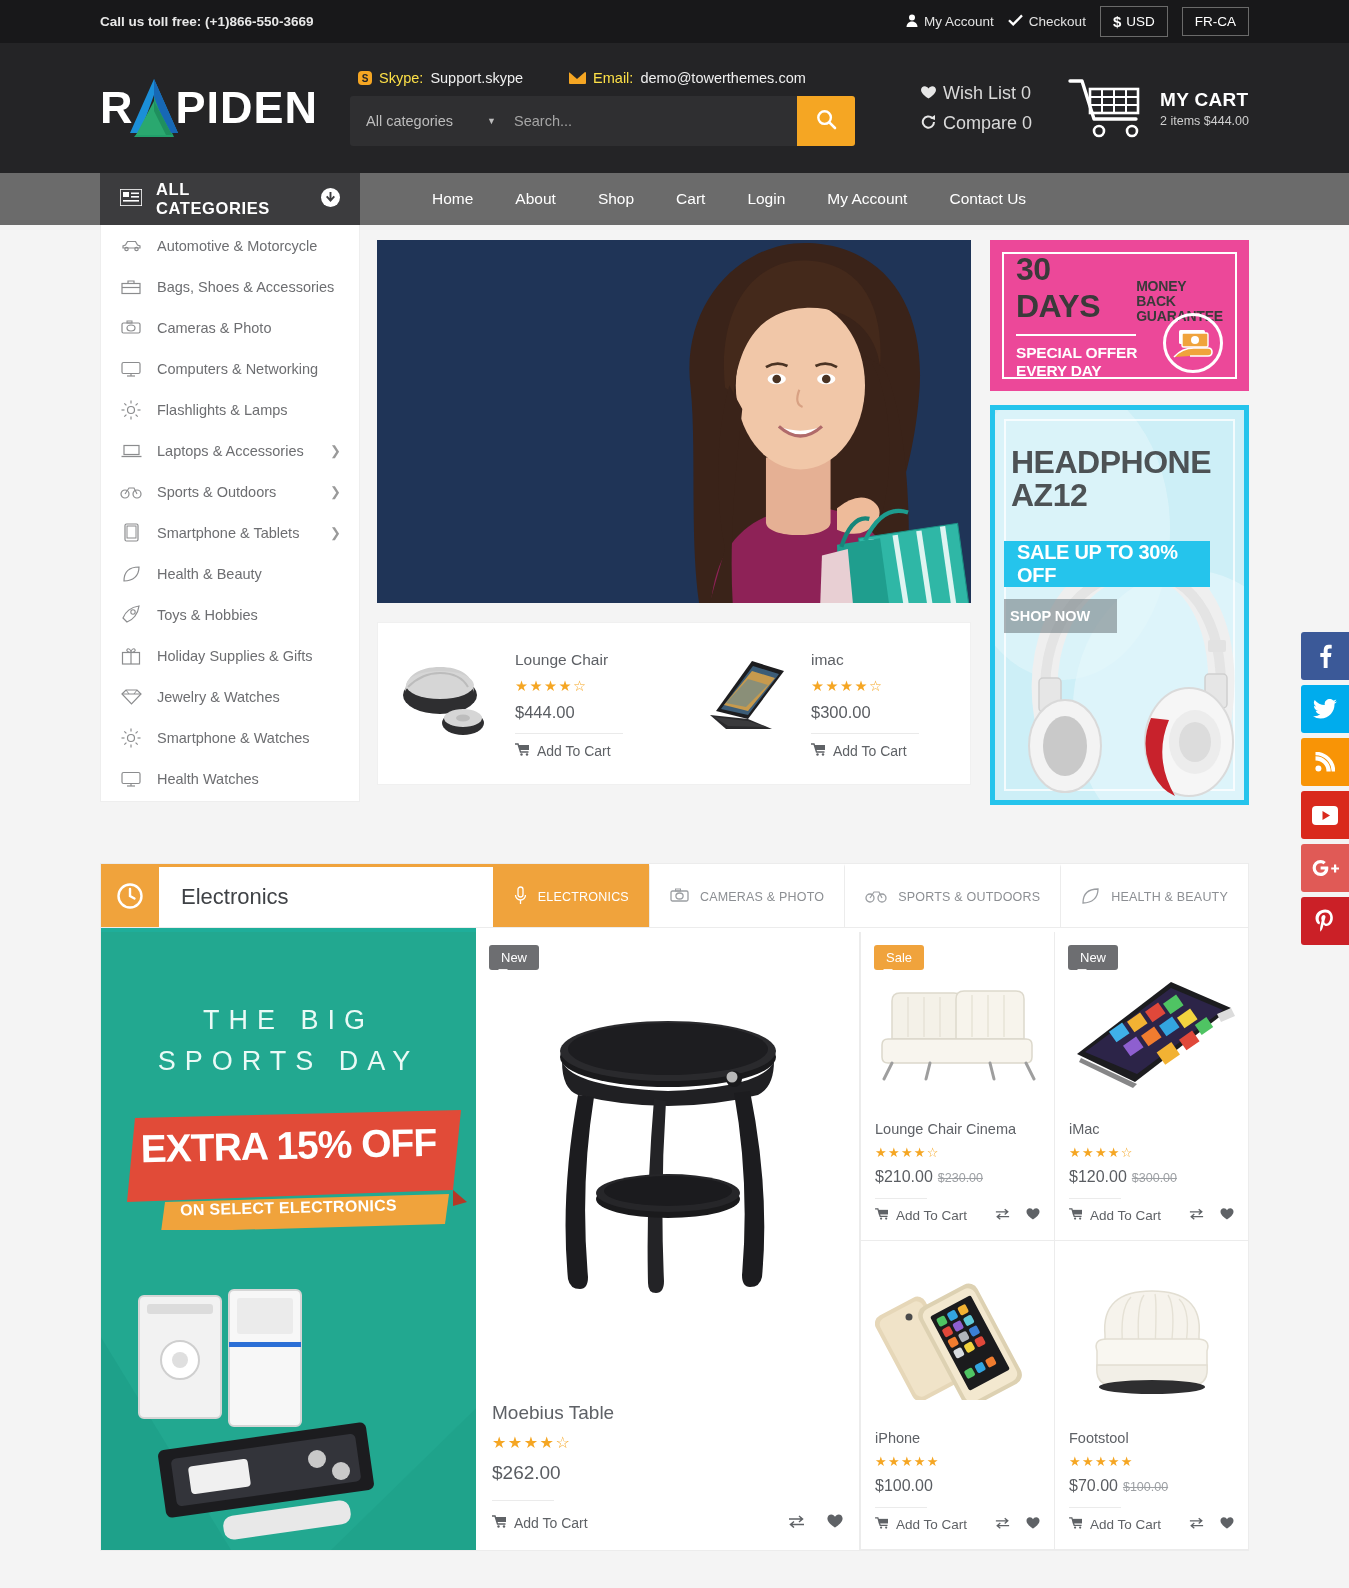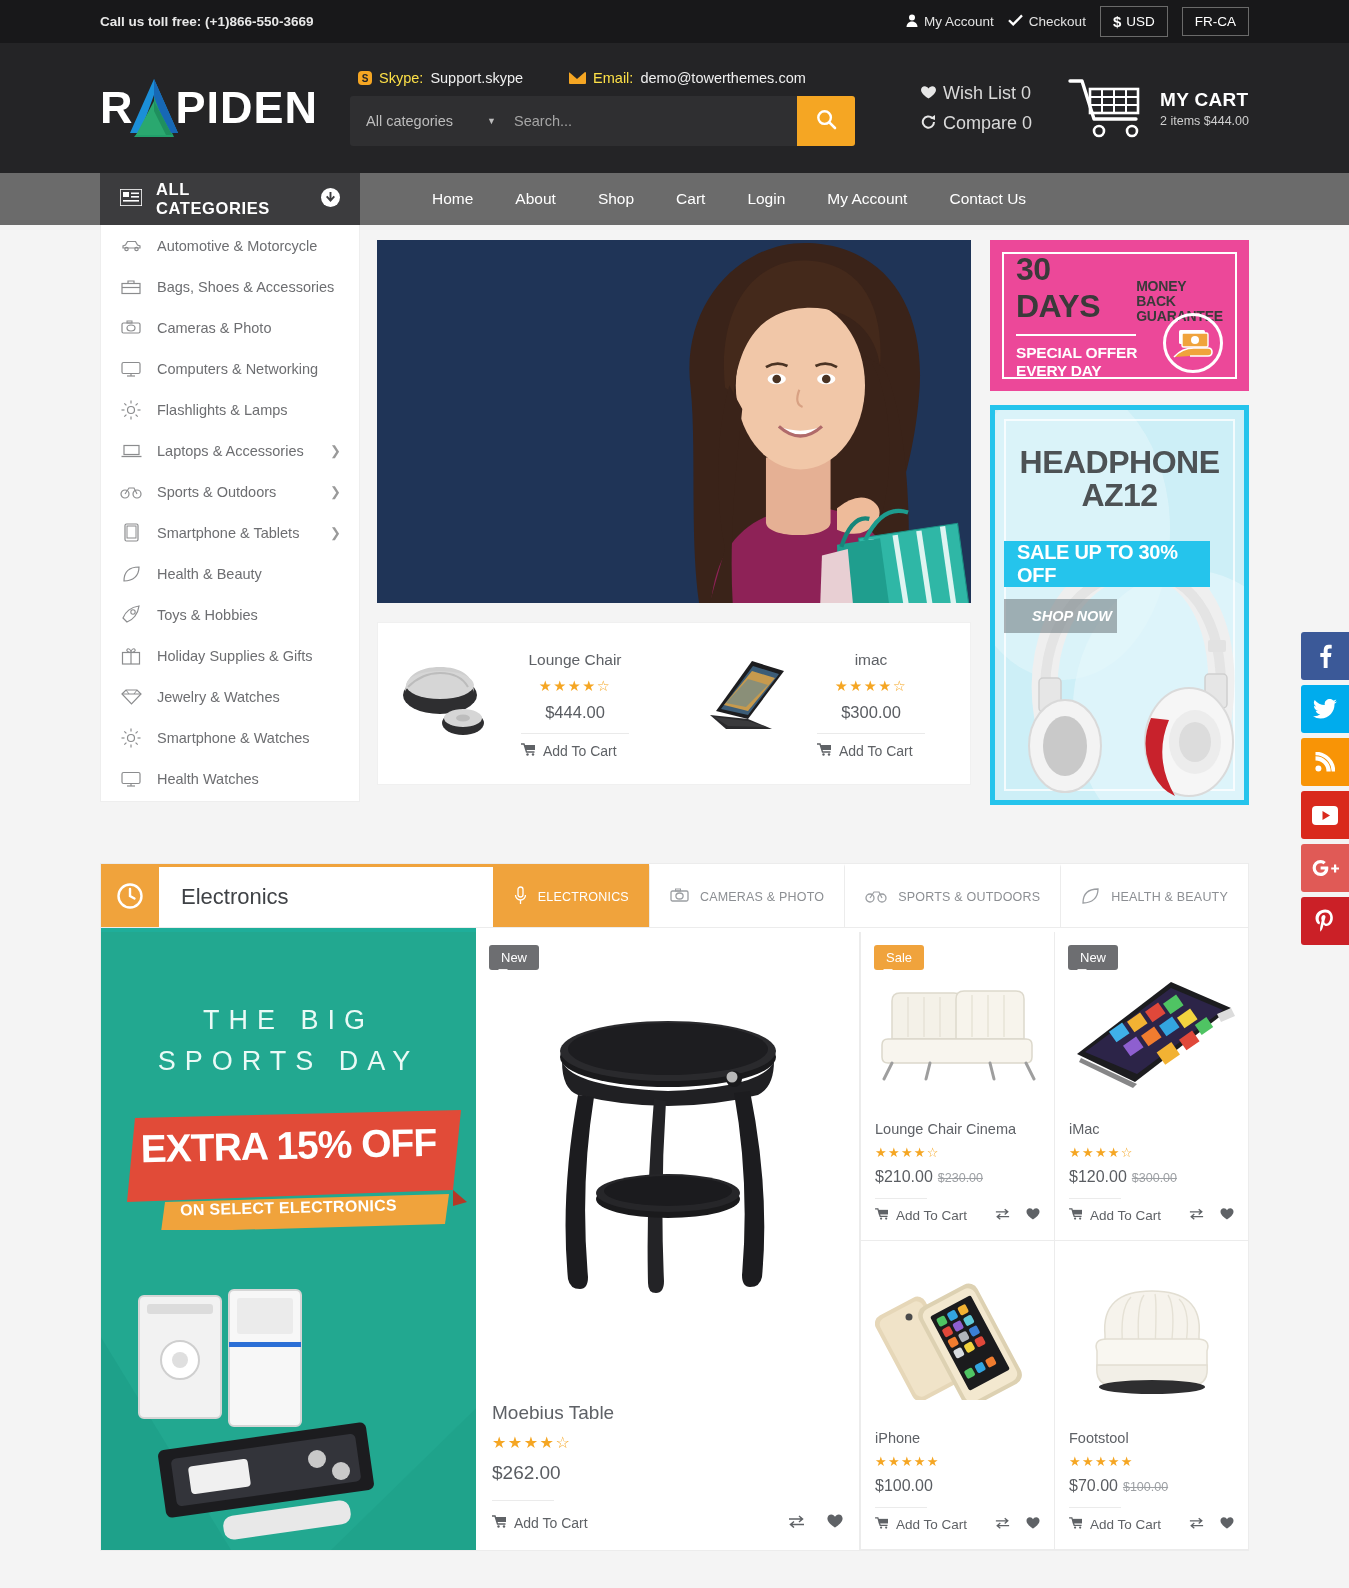--- a/index.html
+++ b/index.html
@@ -176,21 +176,21 @@
     margin-top: 22px; display: inline-block;
     background: #6b6b6b; color: #fff; font-size: 13.5px; font-weight: 700;
     letter-spacing: 1px; padding: 13px 25px; border: 0; cursor: pointer;
     font-family: inherit;
   }
 
   .mini-products {
     margin-top: 19px; background: #fff; display: flex;
     border: 1px solid #f0f0f0; padding: 22px 0 25px 0;
   }
-  .mini-prod { flex: 1; display: flex; gap: 26px; padding: 0 22px; text-align: center; }
+  .mini-prod { flex: 1; display: flex; gap: 20px; padding: 0 22px; }
   .mini-thumb { width: 95px; height: 95px; flex: none; }
   .mini-info { padding-top: 6px; }
   .mini-name { color: #5e6166; font-size: 15.5px; }
   .stars { color: #f5a623; font-size: 14.5px; letter-spacing: 1.5px; margin-top: 9px; }
   .stars .empty { color: #f5a623; }
   .mini-price { color: #5a5d62; font-size: 16.5px; margin-top: 9px; }
   .mini-sep { border-top: 1px solid #eaeaea; margin: 11px 0 9px 0; width: 108px; }
   .atc {
     display: flex; align-items: center; gap: 7px;
     color: #5f6266; font-size: 14px; cursor: pointer;
@@ -215,34 +215,34 @@
     border-radius: 50%; border: 3px solid #fff; display: flex;
     align-items: center; justify-content: center; z-index: 2;
   }
 
   .banner-head {
     margin-top: 14px; height: 400px; background: #cdf0f7;
     border: 5px solid #25c4ec; position: relative; overflow: hidden; cursor: pointer;
   }
   .bh-inner { position: absolute; inset: 9px; border: 2px solid rgba(255,255,255,.75); }
   .bh-title {
-    position: absolute; top: 36px; left: 0; right: 0; text-align: center;
+    position: absolute; top: 36px; left: 0; right: 0; text-align: left;
     font-size: 32px; font-weight: 800; color: #4d5255; line-height: 1.02;
-    letter-spacing: -.5px; z-index: 3;
+    letter-spacing: -.5px; z-index: 3; padding-left: 16px;
   }
   .bh-sale {
     position: absolute; top: 131px; left: 9px; right: 34px; height: 46px;
     background: #25c4ec; color: #fff; font-size: 20px; font-weight: 800;
     display: flex; align-items: center; padding-left: 13px; z-index: 3;
     letter-spacing: -.3px;
   }
   .bh-shop {
     position: absolute; top: 189px; left: 9px; width: 113px; height: 34px;
     background: rgba(120,130,135,.62); color: #fff; font-size: 14.5px; font-weight: 800;
-    display: flex; align-items: center; padding-left: 28px; z-index: 3; font-style: italic;
+    display: flex; align-items: center; padding-left: 6px; z-index: 3;
   }
 
   
   .elec-wrap { margin: 58px 100px 0 100px; background: #fff; border: 1px solid #ececec; }
   .elec-head { display: flex; height: 64px; border-bottom: 1px solid #ececec; }
   .elec-clock {
     width: 58px; background: #f0a33c; display: flex;
     align-items: center; justify-content: center; flex: none;
   }
   .elec-title {

